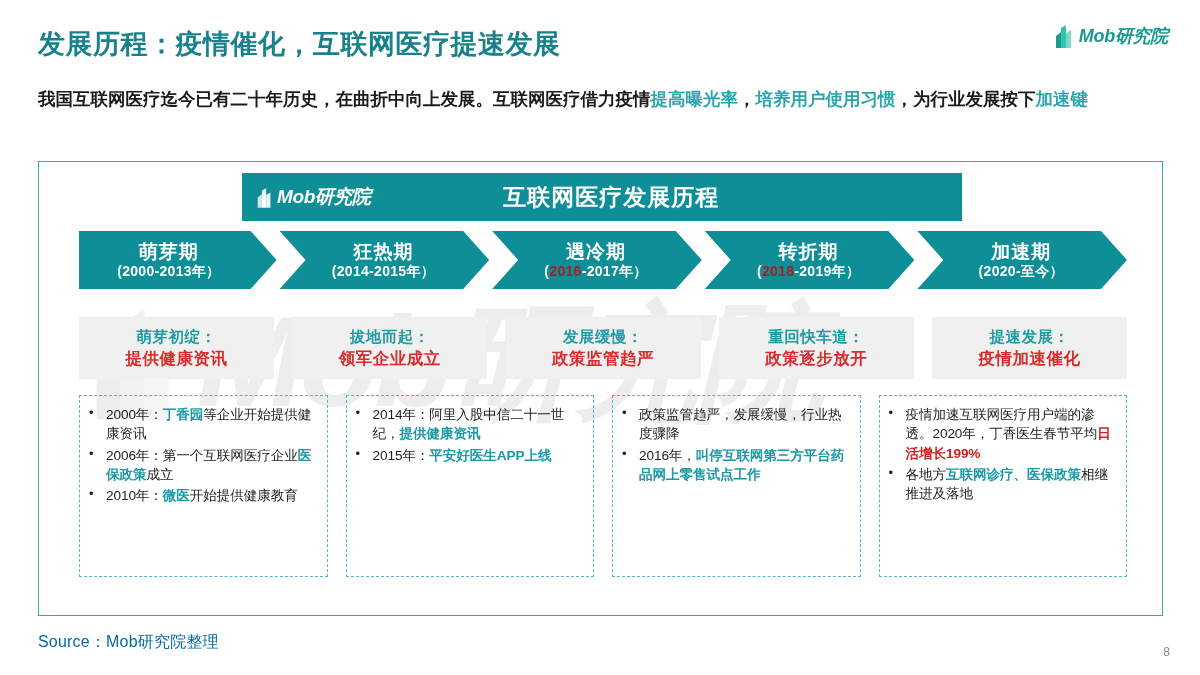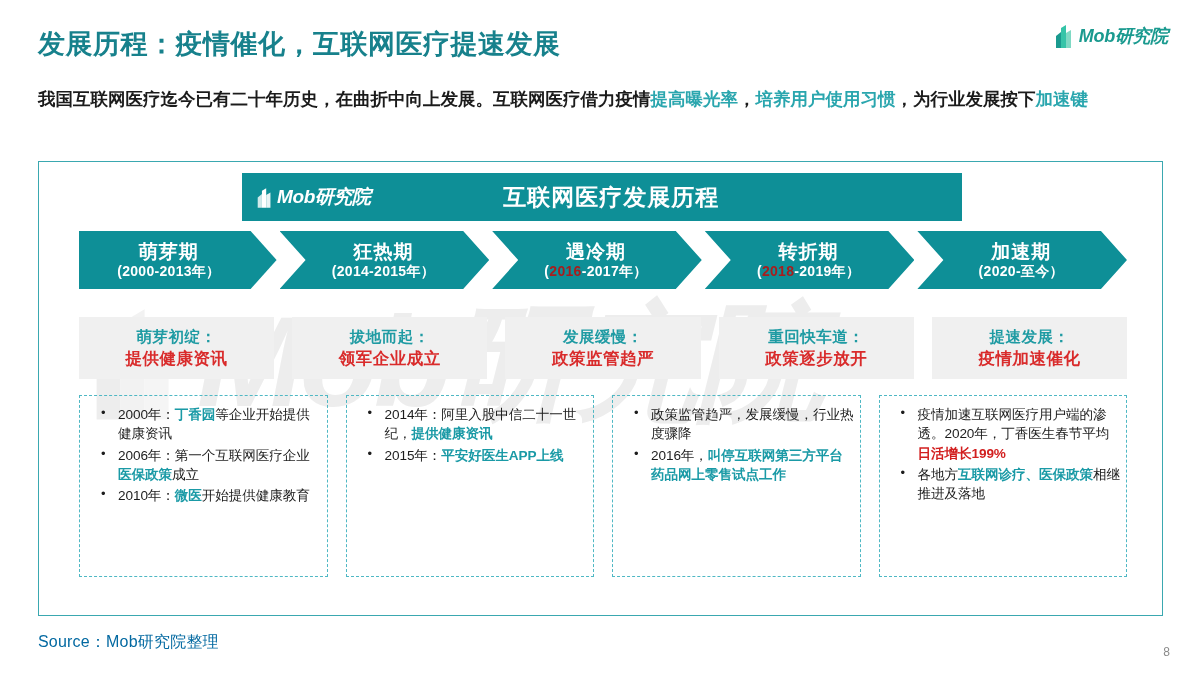--- a/index.html
+++ b/index.html
@@ -229,21 +229,21 @@
     width: 1048px;
     height: 182px;
     display: flex;
     gap: 18px;
     z-index: 3;
   }
   .stage-box {
     flex: 1;
     border: 1.6px dashed #4fb8c4;
     background: transparent;
-    padding: 9px 6px 6px 16px;
+    padding: 9px 6px 6px 4px;
   }
   .stage-box ul { list-style: none; }
   .stage-box li {
     position: relative;
     padding-left: 22px;
     margin-bottom: 2px;
     font-size: 13.6px;
     line-height: 1.42;
     color: #1c1c1c;
     letter-spacing: -0.1px;

